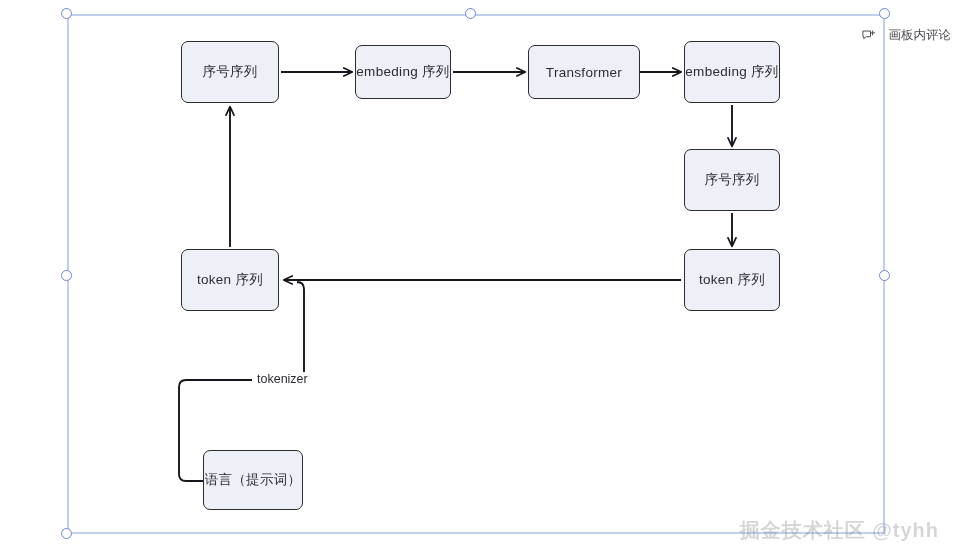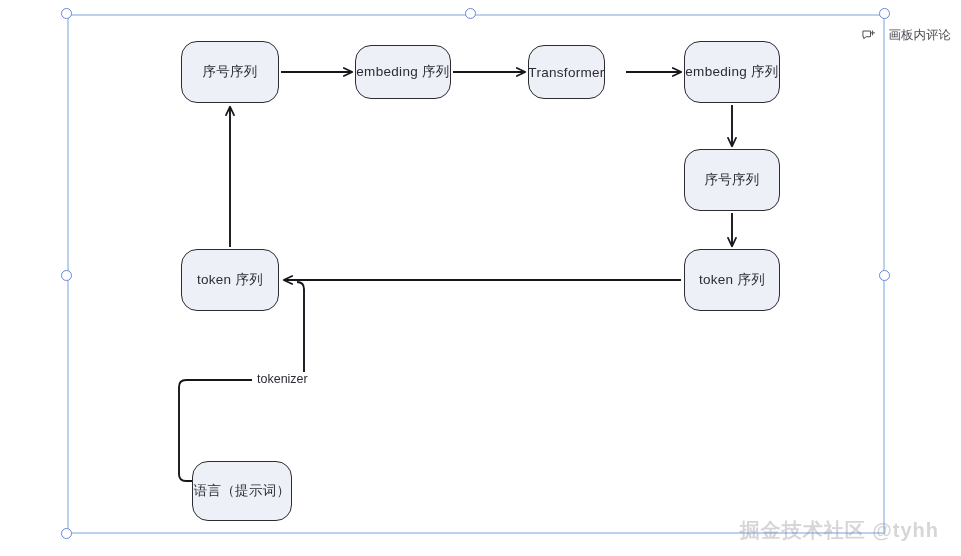--- a/index.html
+++ b/index.html
@@ -43,21 +43,21 @@
     border: 1.6px solid #6b87d6;
     box-sizing: border-box;
     z-index: 40;
   }
 
   
   .node {
     position: absolute;
     background: #eef0f7;
     border: 1.6px solid #2b2b33;
-    border-radius: 16px;
+    border-radius: 7px;
     box-sizing: border-box;
     display: flex;
     align-items: center;
     justify-content: center;
     color: #2b2b33;
     font-size: 13.5px;
     letter-spacing: .3px;
     white-space: nowrap;
     z-index: 20;
   }
@@ -148,41 +148,41 @@
   </svg>
 
   <div class="node" style="left:181px;top:41px;width:98px;height:62px;">
     <span>序号序列</span>
   </div>
 
   <div class="node" style="left:355px;top:45px;width:96px;height:54px;">
     <span>embeding 序列</span>
   </div>
 
-  <div class="node" style="left:528px;top:45px;width:77px;height:54px;">
+  <div class="node" style="left:528px;top:45px;width:112px;height:54px;">
     <span>Transformer</span>
   </div>
 
   <div class="node" style="left:684px;top:41px;width:96px;height:62px;">
     <span>embeding 序列</span>
   </div>
 
   <div class="node" style="left:684px;top:149px;width:96px;height:62px;">
     <span>序号序列</span>
   </div>
 
   <div class="node" style="left:684px;top:249px;width:96px;height:62px;">
     <span>token 序列</span>
   </div>
 
   <div class="node" style="left:181px;top:249px;width:98px;height:62px;">
     <span>token 序列</span>
   </div>
 
-  <div class="node" style="left:192px;top:450px;width:100px;height:60px;margin-top:11px;">
+  <div class="node" style="left:203px;top:450px;width:100px;height:60px;">
     <span>语言（提示词）</span>
   </div>
 
   <div class="edge-label" style="left:220px;top:372px;margin-left:32px;">
     <span>tokenizer</span>
   </div>
 
   <div class="sel-handle" style="left:61px;top:8px;"></div>
   <div class="sel-handle" style="left:465px;top:8px;"></div>
   <div class="sel-handle" style="left:879px;top:8px;"></div>

